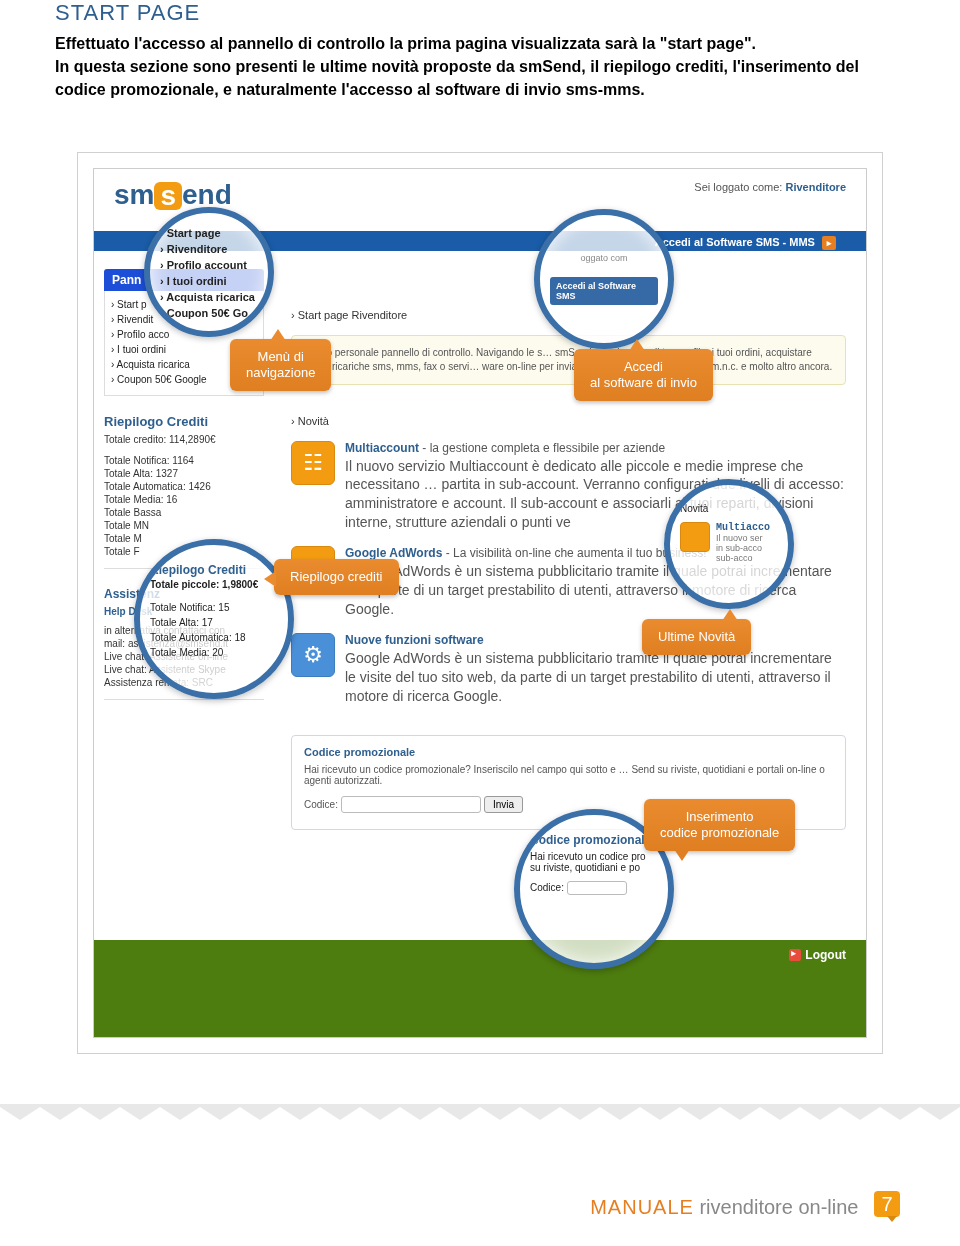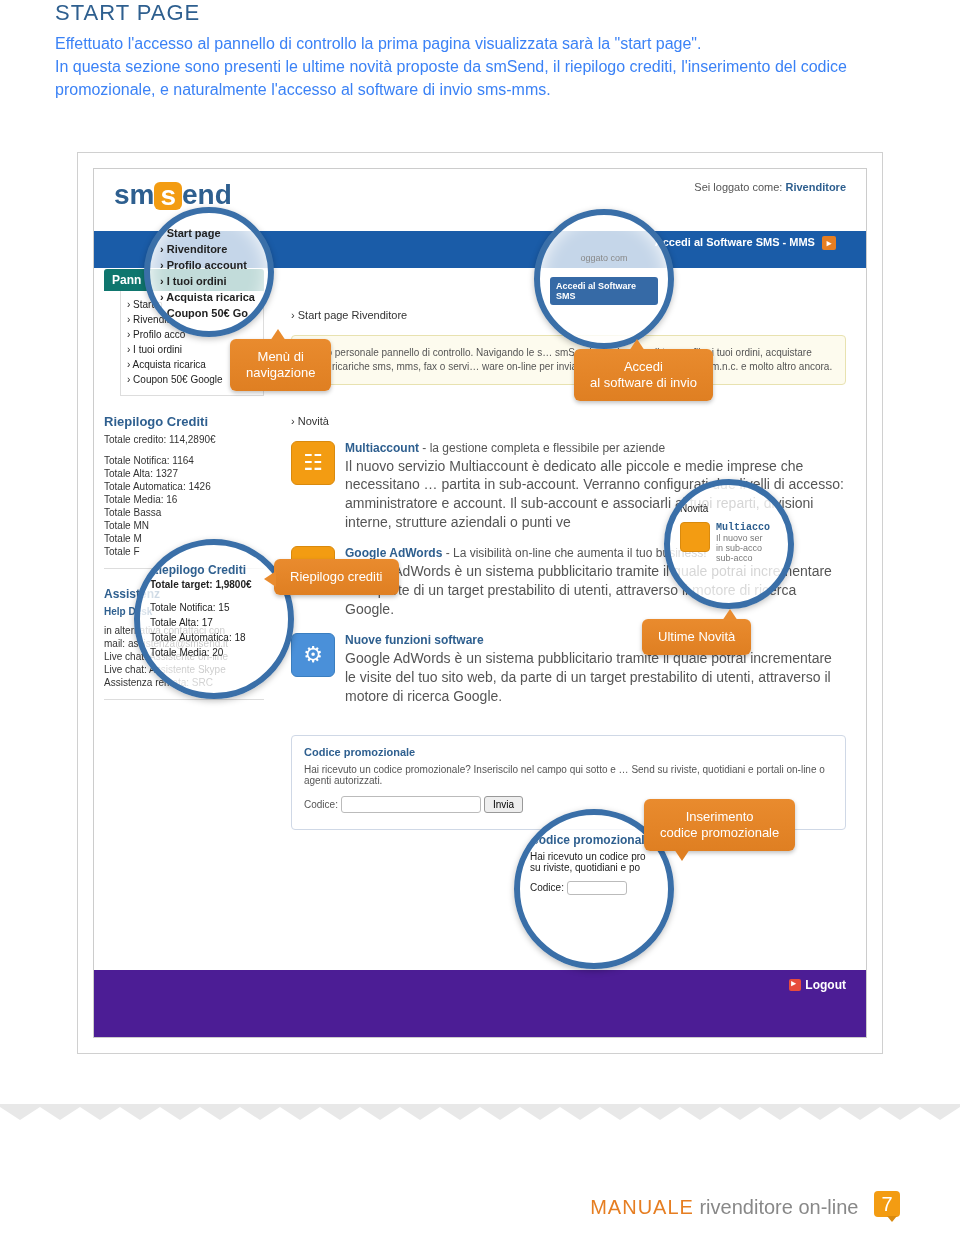--- a/index.html
+++ b/index.html
@@ -2,42 +2,42 @@
 <html><head>
 <meta charset="utf-8">
 <style>
   * { box-sizing: border-box; margin: 0; padding: 0; }
   body { font-family: Arial, Helvetica, sans-serif; width: 960px; background: #fff; color: #333; }
   .page { padding: 0 0 40px 0; }
 
   
   .intro { padding: 0 55px 20px 55px; }
   .intro h1 { color: #2e5f8f; font-size: 22px; font-weight: 500; letter-spacing: 1px; margin-bottom: 6px; }
-  .intro p { color: #3b82f6; font-size: 16px; line-height: 1.45; font-weight: 400; }
+  .intro p { color: #000000; font-size: 16px; line-height: 1.45; font-weight: 700; }
 
   
   .frame-outer { margin: 30px 77px 0 77px; border: 1px solid #d0d0d0; padding: 15px; background: #fff; }
   .frame { position: relative; background: #fff; border: 1px solid #ccc; height: 870px; overflow: hidden; font-size: 11px; }
 
   
   .sshdr { position: relative; height: 60px; background: #fff; }
   .logo { position: absolute; top: 10px; left: 20px; font-size: 28px; font-weight: bold; color: #2e5f8f; }
   .logo .s { display: inline-block; background: #f39c12; color: #fff; border-radius: 6px; padding: 0 6px; line-height: 28px; vertical-align: middle; }
   .logstatus { position: absolute; top: 12px; right: 20px; font-size: 11px; color: #555; }
   .logstatus b { color: #2e5f8f; }
 
   
-  .bluebar { position: absolute; top: 62px; left: 0; right: 0; height: 37px; background: #1a5ca8; }
+  .bluebar { position: absolute; top: 62px; left: 0; right: 0; height: 20px; background: #1a5ca8; }
   .bluebar .sw { float: right; color: #fff; font-size: 11px; padding: 5px 30px 0 0; font-weight: bold; }
   .bluebar .sw .arr { display:inline-block; background:#e67e22; width:14px; height:14px; border-radius:2px; vertical-align:middle; margin-left:4px; text-align:center; line-height:14px; font-size:9px;}
 
   
   .leftpanel { position:absolute; top:100px; left:10px; width:160px; }
-  .ph { background:#0f766e; color:#fff; font-weight:bold; font-size:12px; padding:4px 8px; border-radius:3px 3px 0 0;}
-  .ph-body { border:1px solid #ddd; border-top:none; padding:6px 6px 8px 6px; background:#fff; font-size:10px; color:#222;margin-left:16px; }
+  .ph { background:#1d4ed8; color:#fff; font-weight:bold; font-size:12px; padding:4px 8px; border-radius:3px 3px 0 0;}
+  .ph-body { border:1px solid #ddd; border-top:none; padding:6px 6px 8px 6px; background:#fff; font-size:10px; color:#222; }
   .ph-body div { padding:2px 0; }
   .ph-body div::before { content:"› "; }
 
   .leftpanel .block { margin-top:18px; }
   .leftpanel h3 { color:#2e5f8f; font-size:13px; font-weight:bold; margin-bottom:4px;}
   .leftpanel .kv { font-size:10px; color:#333; padding:1px 0;}
   .leftpanel hr { border:none; border-top:1px solid #ddd; margin:10px 0;}
 
   
   .maincol { position:absolute; top:140px; left:185px; right:20px;margin-left:12px; }
@@ -53,21 +53,21 @@
   .newsitem .txt p { font-size:14px; color:#555; line-height:1.35; margin-top:2px;}
 
   .promo { margin-top:30px; border:1px solid #cfd8e6; border-radius:4px; padding:10px 12px 16px 12px; position:relative;}
   .promo h4 { color:#2e5f8f; font-size:11px; margin-bottom:6px;}
   .promo p { font-size:10px; color:#555; margin-bottom:10px;}
   .promo label { font-size:10px; color:#555; }
   .promo input[type=text]{ width:140px; font-size:10px; padding:2px 4px; border:1px solid #bbb; border-radius:3px;}
   .promo button{ font-size:10px; padding:2px 8px; border:1px solid #999; background:#eee; border-radius:3px;}
 
   
-  .bottomblue { position:absolute; bottom:0; left:0; right:0; height:67px; background:#4c1d95; }
+  .bottomblue { position:absolute; bottom:0; left:0; right:0; height:97px; background:#4d7c0f; }
   .bottomblue .logout { position:absolute; right:20px; top:8px; color:#fff; font-weight:bold; font-size:12px;}
   .bottomblue .logout .sq{ display:inline-block; width:12px; height:12px; background:#e74c3c; border-radius:2px; vertical-align:middle; margin-right:4px; position:relative;}
   .bottomblue .logout .sq::after{content:"▸"; color:#fff; font-size:9px; position:absolute; left:2px; top:-1px;}
 
   
   .zig { position:absolute; top:790px; left:0; right:0; height:25px; background:#fff;}
   .zig svg{display:block;}
 
   
   .lens { position:absolute; border:6px solid #3a6fa8; border-radius:50%; background:rgba(255,255,255,0.75); box-shadow: 0 2px 6px rgba(0,0,0,0.25), inset 0 0 18px rgba(255,255,255,0.9); overflow:hidden;}
@@ -244,21 +244,21 @@
       </div>
       <div class="lens" id="lens-sw">
         <div class="lens-inner">
           <div style="font-size:9px;color:#888;">oggato com</div>
           <div class="swbtn">Accedi al Software SMS</div>
         </div>
       </div>
       <div class="lens" id="lens-cred">
         <div class="lens-inner">
           <h5>Riepilogo Crediti</h5>
-          <div class="ln" style="font-weight:bold;">Totale target: 1,9800€</div>
+          <div class="ln" style="font-weight:bold;">Totale piccole: 1,9800€</div>
           <div style="height:8px;"></div>
           <div class="ln">Totale Notifica: 15</div>
           <div class="ln">Totale Alta: 17</div>
           <div class="ln">Totale Automatica: 18</div>
           <div class="ln">Totale Media: 20</div>
         </div>
       </div>
       <div class="lens" id="lens-nov">
         <div class="lens-inner">
           <div style="font-size:10px;">Novità</div>

